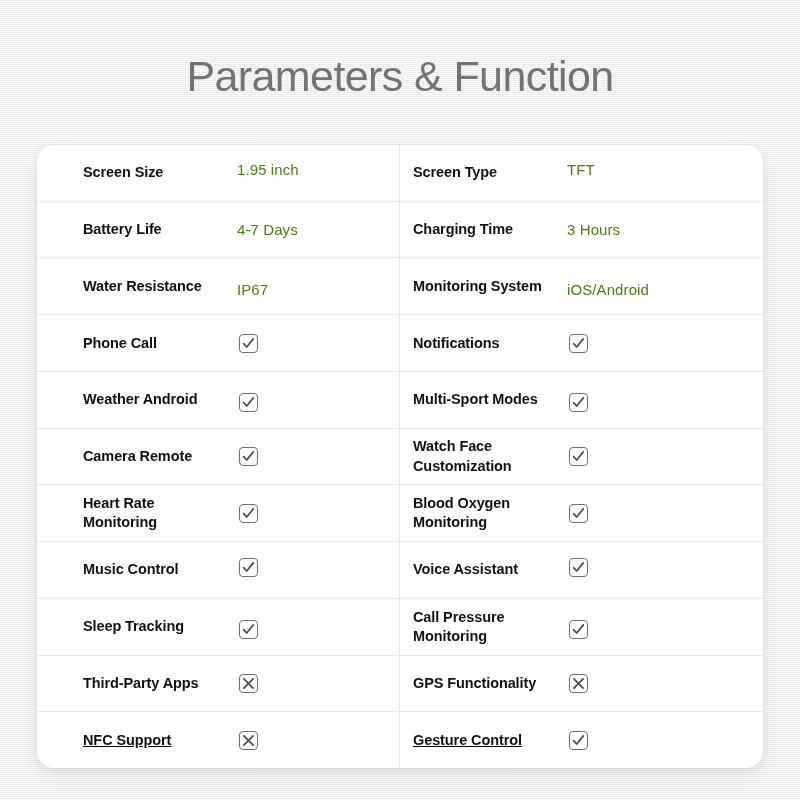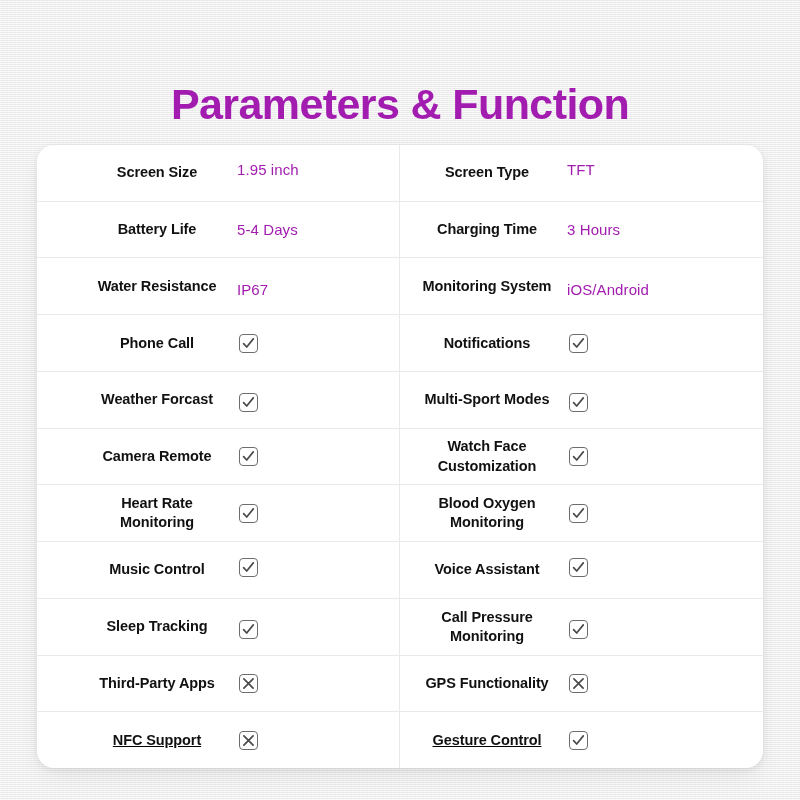--- a/index.html
+++ b/index.html
@@ -41,42 +41,40 @@
   .title-wrap {
     position: absolute;
     top: 52px;
     left: 0;
     width: 800px;
     text-align: center;
   }
 
   .title {
     font-size: 43px;
-    font-weight: 700;
+    font-weight: 400;
     letter-spacing: -0.6px;
-    color: #a21caf;
+    color: #737373;
     line-height: 1.12;
     font-family: "Liberation Sans", sans-serif;
-    margin-top: 28px;
   }
 
   
   .card {
     position: absolute;
     left: 37px;
     top: 145px;
     width: 726px;
     height: 623px;
     background: #ffffff;
     border-radius: 17px;
     box-shadow: 0 2px 7px rgba(0,0,0,0.07), 0 10px 22px rgba(0,0,0,0.05);
     overflow: hidden;
     display: flex;
     flex-direction: column;
-    text-align: center;
   }
 
   .row {
     display: flex;
     flex: 1 1 0;
     min-height: 0;
     border-bottom: 1px solid #e9e9e9;
   }
   .row:last-child { border-bottom: none; text-decoration: underline; }
 
@@ -101,21 +99,21 @@
     color: #111111;
     line-height: 1.32;
     width: 148px;
     flex: 0 0 148px;
     letter-spacing: -0.1px;
   }
 
   .value {
     font-size: 15px;
     font-weight: 400;
-    color: #a21caf;
+    color: #4d7c0f;
     line-height: 1.3;
     letter-spacing: 0.1px;
     padding-left: 6px;
   }
 
   
   .mark {
     width: 19px;
     height: 19px;
     border: 1.6px solid #6d6d6d;
@@ -150,21 +148,21 @@
           <div class="value nudge-up">1.95 inch</div>
         </div>
         <div class="cell right-cell">
           <div class="label">Screen Type</div>
           <div class="value nudge-up">TFT</div>
         </div>
       </div>
       <div class="row">
         <div class="cell left-cell">
           <div class="label">Battery Life</div>
-          <div class="value ">5-4 Days</div>
+          <div class="value ">4-7 Days</div>
         </div>
         <div class="cell right-cell">
           <div class="label">Charging Time</div>
           <div class="value ">3 Hours</div>
         </div>
       </div>
       <div class="row">
         <div class="cell left-cell">
           <div class="label">Water Resistance</div>
           <div class="value nudge-dn">IP67</div>
@@ -187,21 +185,21 @@
           <div class="label">Notifications</div>
           <span class="mark ">
             <svg width="13" height="13" viewBox="0 0 13 13" aria-hidden="true">
               <path d="M1.6 6.6 L4.7 10.0 L11.3 1.9" fill="none" stroke="#4a4a4a" stroke-width="1.7" stroke-linecap="round" stroke-linejoin="round"></path>
             </svg>
           </span>
         </div>
       </div>
       <div class="row">
         <div class="cell left-cell">
-          <div class="label">Weather Forcast</div>
+          <div class="label">Weather Android</div>
           <span class="mark nudge-dn">
             <svg width="13" height="13" viewBox="0 0 13 13" aria-hidden="true">
               <path d="M1.6 6.6 L4.7 10.0 L11.3 1.9" fill="none" stroke="#4a4a4a" stroke-width="1.7" stroke-linecap="round" stroke-linejoin="round"></path>
             </svg>
           </span>
         </div>
         <div class="cell right-cell">
           <div class="label">Multi-Sport Modes</div>
           <span class="mark nudge-dn">
             <svg width="13" height="13" viewBox="0 0 13 13" aria-hidden="true">

